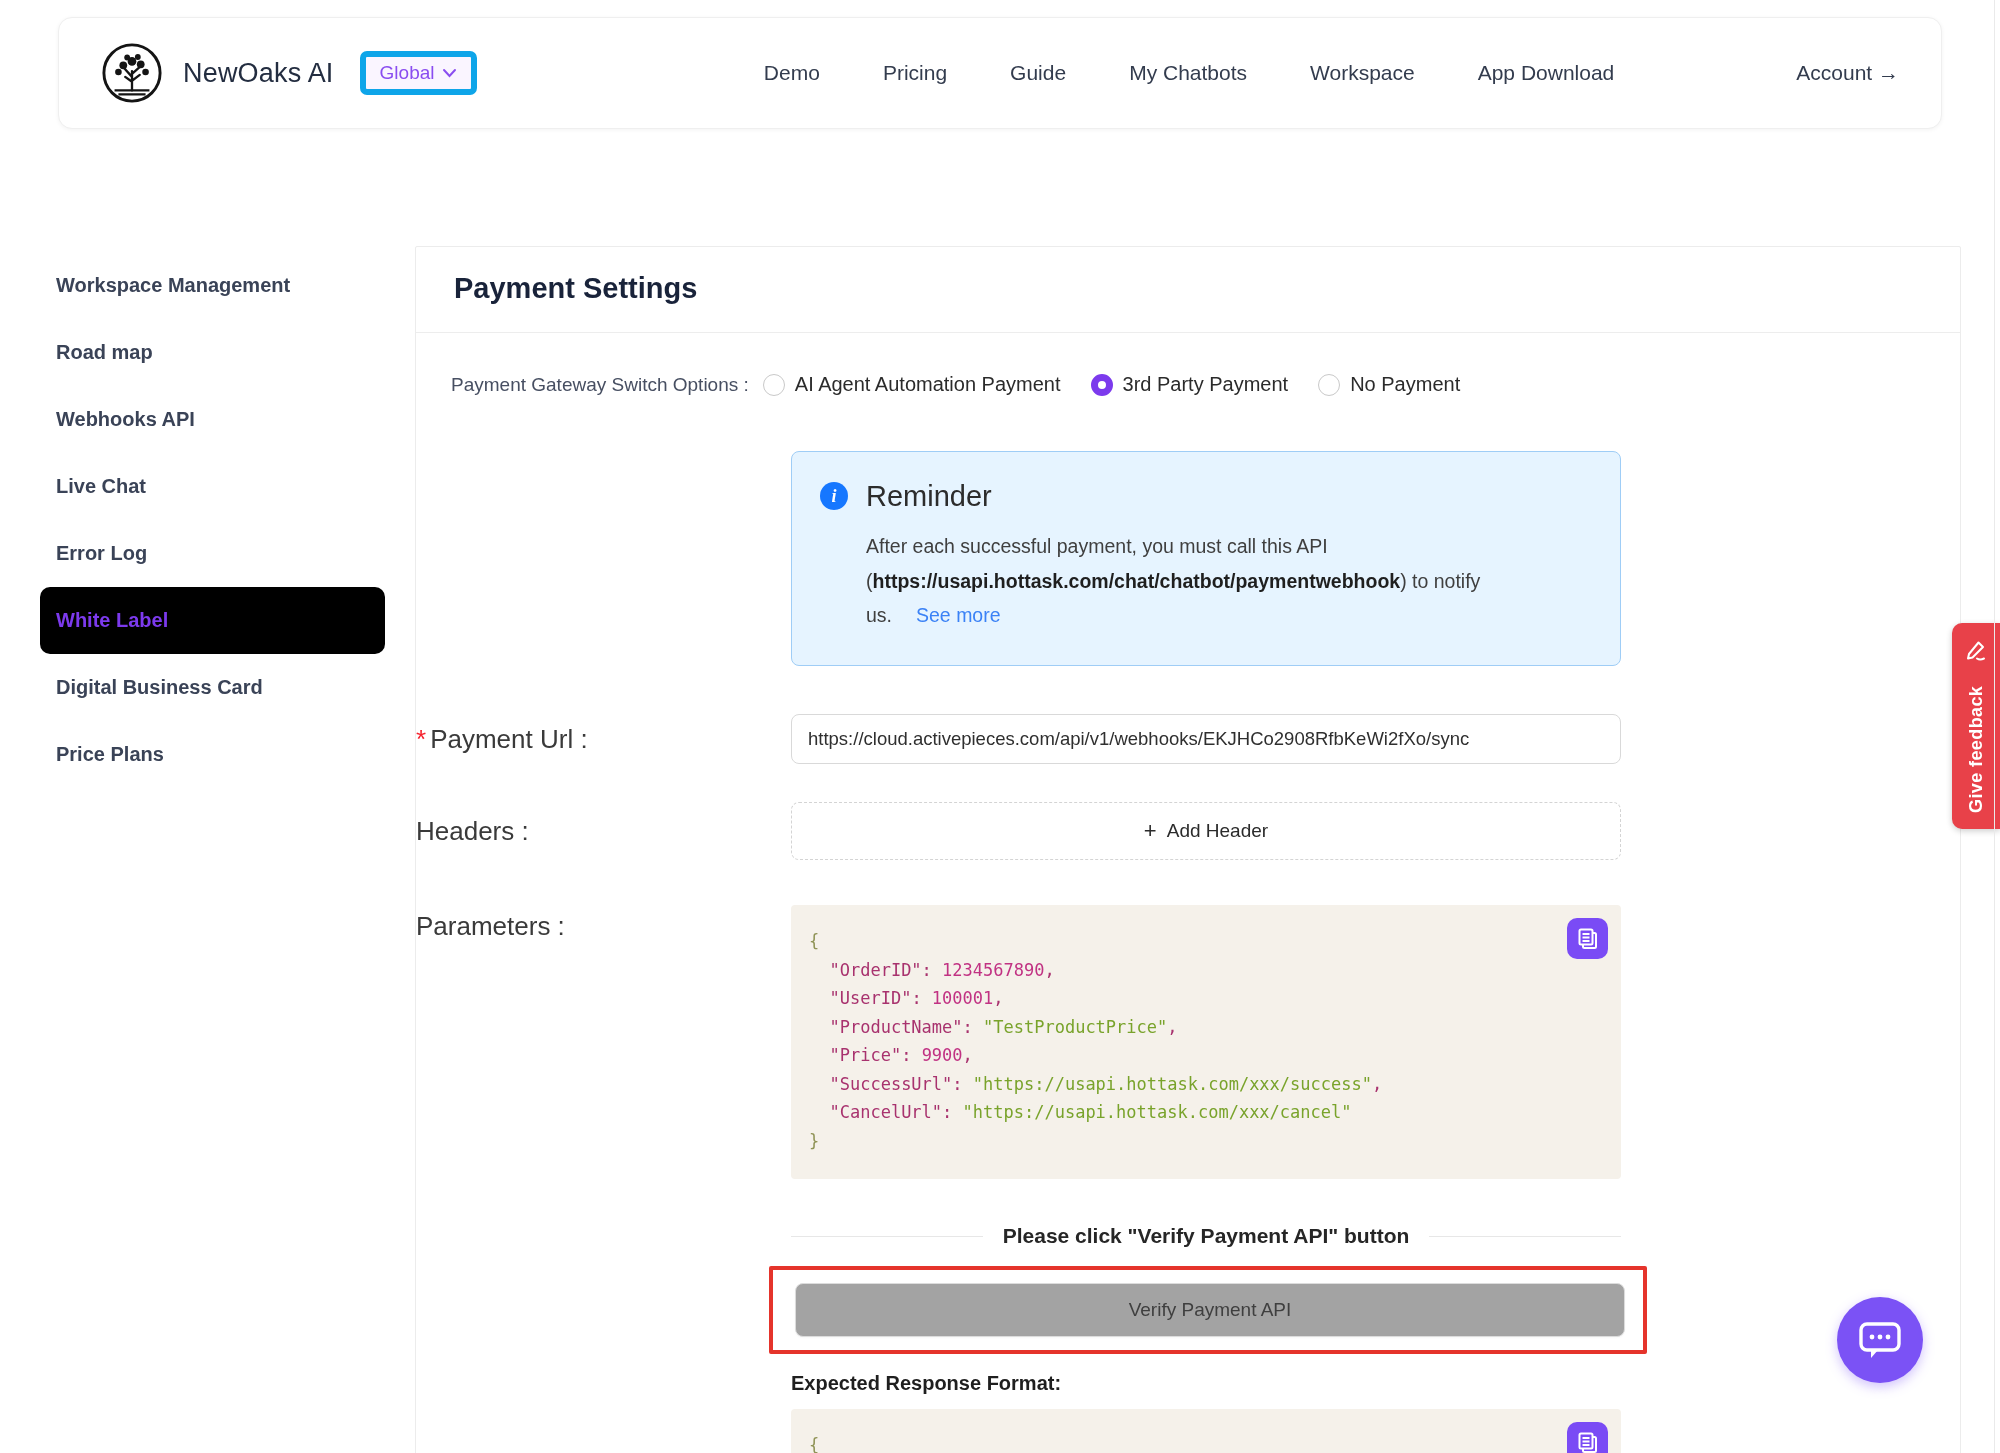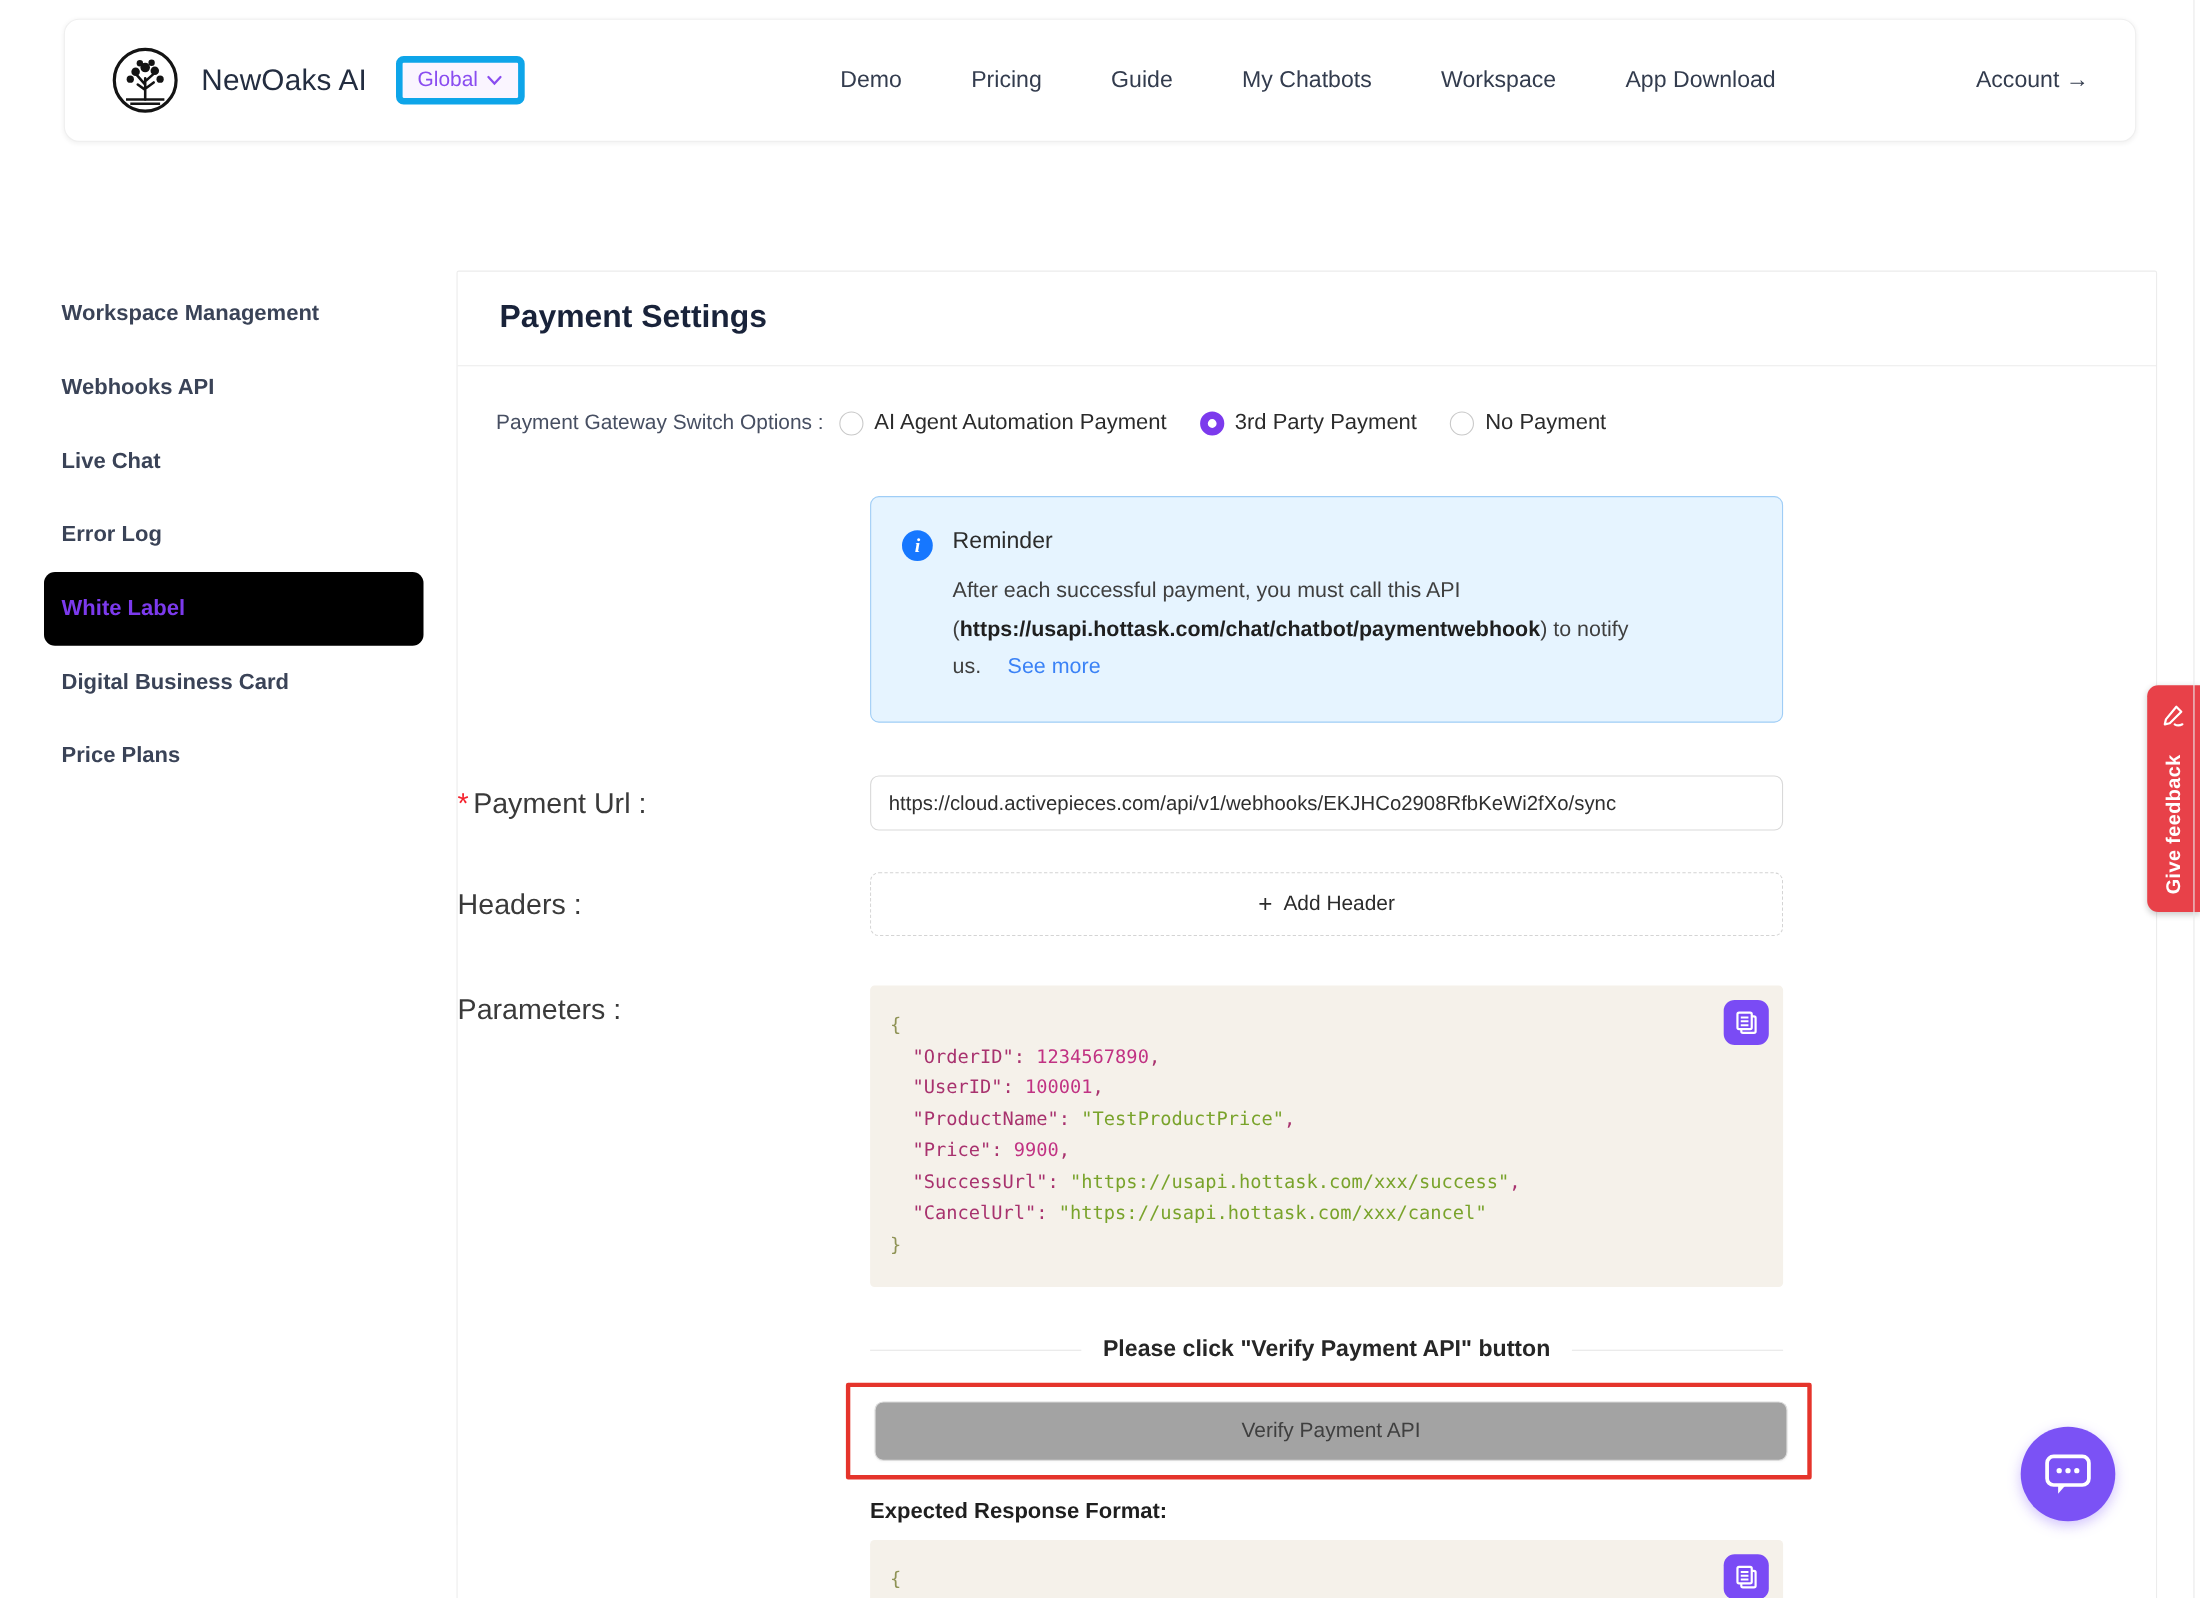--- a/index.html
+++ b/index.html
@@ -60,21 +60,21 @@
     position:relative; margin:55px 0 0 375px; width:830px;
     background:#e6f4ff; border:1px solid #9fcdf6; border-radius:8px;
     padding:28px 56px 32px 74px;
   }
   .info-icon {
     position:absolute; left:28px; top:30px; width:28px; height:28px; border-radius:50%;
     background:#1677ff; color:#fff; font-size:18px; font-weight:700;
     display:flex; align-items:center; justify-content:center;
     font-family:"Liberation Serif",serif; font-style:italic;
   }
-  .reminder-title { font-size:21px; color:#2c2c2c; margin-bottom:16px; }
+  .reminder-title { font-size:29px; color:#2c2c2c; margin-bottom:16px; }
   .reminder-body { font-size:19.5px; color:#3f3f3f; line-height:1.78; max-width:640px; }
   .reminder-body b { color:#1f1f1f; }
   .see-more { color:#3b82f6; text-decoration:none; cursor:pointer; margin-left:24px; }
 
   
   .form-row { display:flex; align-items:center; }
   .form-label {
     width:375px; padding-right:14px; 
     font-size:26px; color:#3a3a3a; flex:0 0 auto;
   }
@@ -192,20 +192,21 @@
     <a>Guide</a>
     <a>My Chatbots</a>
     <a>Workspace</a>
     <a>App Download</a>
   </nav>
   <a class="account-link">Account →</a>
 </header>
 
 <aside class="sidebar">
   <div class="side-item">Workspace Management</div>
+  <div class="side-item">Road map</div>
   <div class="side-item">Webhooks API</div>
   <div class="side-item">Live Chat</div>
   <div class="side-item">Error Log</div>
   <div class="side-item active">White Label</div>
   <div class="side-item">Digital Business Card</div>
   <div class="side-item">Price Plans</div>
 </aside>
 
 <main class="card">
   <div class="card-header">

